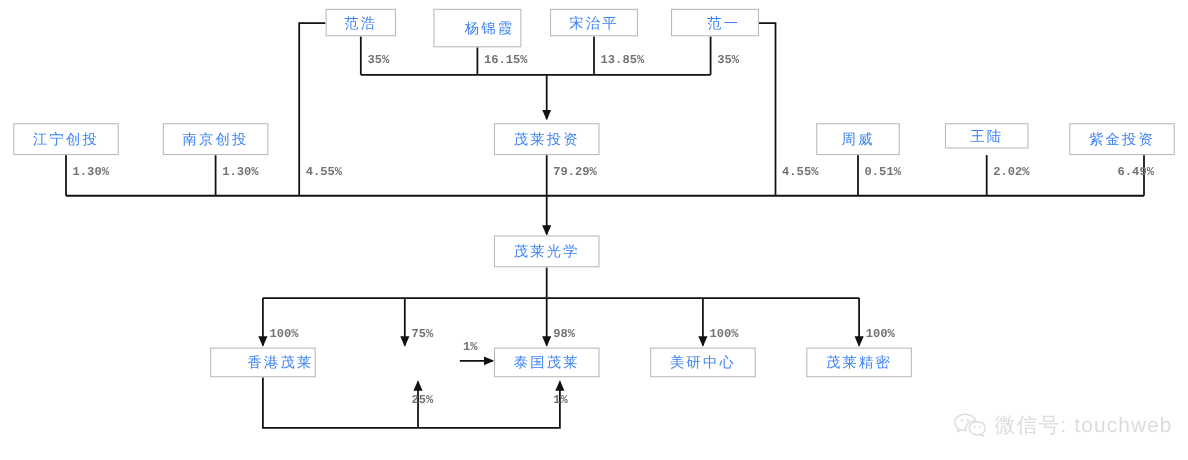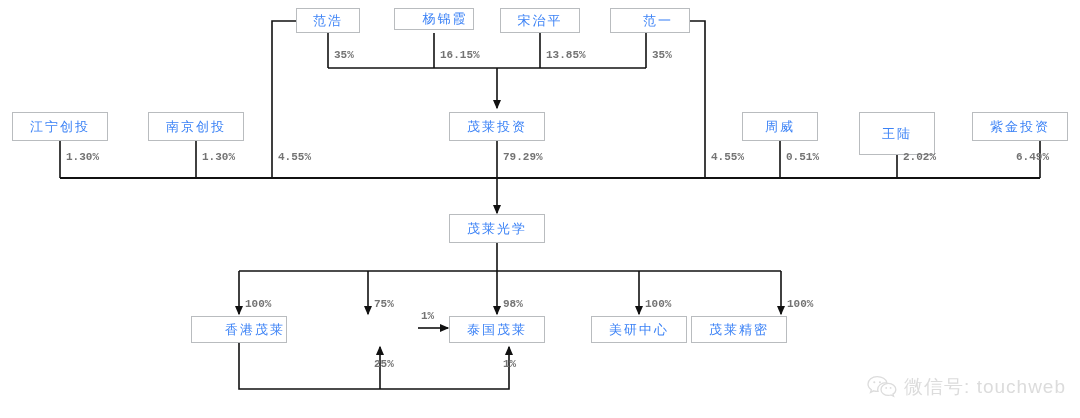--- a/index.html
+++ b/index.html
@@ -90,21 +90,21 @@
       <path d="M418,328 L448,328" marker-end="url(#arw)"></path>
 
       <path d="M239,343 L239,389 L509,389 L509,347" marker-end="url(#arw)"></path>
       <path d="M380,389 L380,347" marker-end="url(#arw)"></path>
     </g>
   </svg>
 
   <div class="node" style="left:296px;top:8px;width:64px;height:25px;">
     <span>范浩</span>
   </div>
-  <div class="node" style="left:394px;top:8px;width:80px;height:22px;padding-left:22px;">
+  <div class="node" style="left:394px;top:8px;width:80px;height:35px;padding-left:22px;">
     <span>杨锦霞</span>
   </div>
   <div class="node" style="left:500px;top:8px;width:80px;height:25px;">
     <span>宋治平</span>
   </div>
   <div class="node" style="left:610px;top:8px;width:80px;height:25px;padding-left:16px;">
     <span>范一</span>
   </div>
 
   <div class="pct" style="left:334px;top:49px;">35%</div>
@@ -117,21 +117,21 @@
   </div>
   <div class="node" style="left:148px;top:112px;width:96px;height:29px;">
     <span>南京创投</span>
   </div>
   <div class="node" style="left:449px;top:112px;width:96px;height:29px;">
     <span>茂莱投资</span>
   </div>
   <div class="node" style="left:742px;top:112px;width:76px;height:29px;">
     <span>周威</span>
   </div>
-  <div class="node" style="left:859px;top:112px;width:76px;height:43px;">
+  <div class="node" style="left:859px;top:112px;width:76px;height:23px;">
     <span>王陆</span>
   </div>
   <div class="node" style="left:972px;top:112px;width:96px;height:29px;">
     <span>紫金投资</span>
   </div>
 
   <div class="pct" style="left:66px;top:151px;">1.30%</div>
   <div class="pct" style="left:202px;top:151px;">1.30%</div>
   <div class="pct" style="left:278px;top:151px;">4.55%</div>
   <div class="pct" style="left:503px;top:151px;">79.29%</div>
@@ -146,21 +146,21 @@
 
   <div class="node" style="left:191px;top:316px;width:96px;height:27px;padding-left:32px;">
     <span>香港茂莱</span>
   </div>
   <div class="node" style="left:449px;top:316px;width:96px;height:27px;">
     <span>泰国茂莱</span>
   </div>
   <div class="node" style="left:591px;top:316px;width:96px;height:27px;">
     <span>美研中心</span>
   </div>
-  <div class="node" style="left:691px;top:316px;width:96px;height:27px;">
+  <div class="node" style="left:733px;top:316px;width:96px;height:27px;">
     <span>茂莱精密</span>
   </div>
 
   <div class="pct" style="left:245px;top:298px;">100%</div>
   <div class="pct" style="left:374px;top:298px;">75%</div>
   <div class="pct" style="left:503px;top:298px;">98%</div>
   <div class="pct" style="left:645px;top:298px;">100%</div>
   <div class="pct" style="left:787px;top:298px;">100%</div>
 
   <div class="pct" style="left:421px;top:310px;">1%</div>

